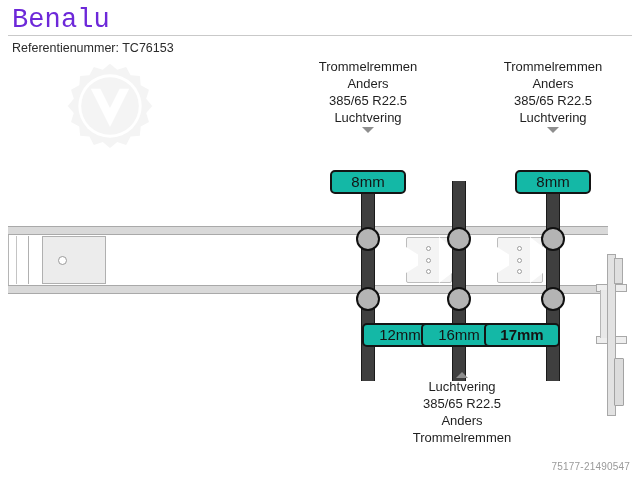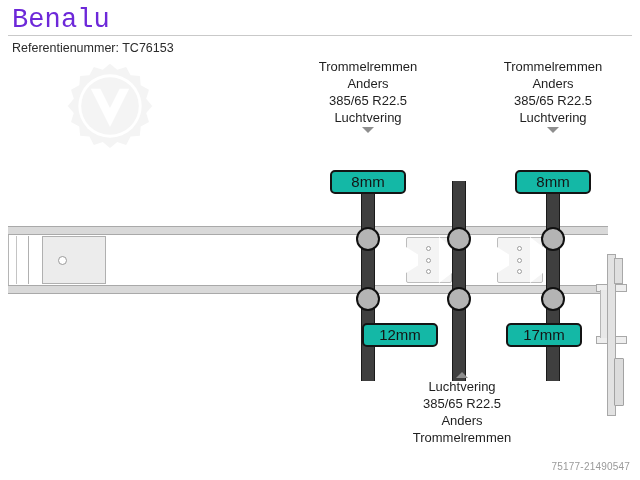--- a/index.html
+++ b/index.html
@@ -404,21 +404,22 @@
   <div class="axle" style="left:546px; top:123px; height:200px;">
     <div class="axle-bar"></div>
     <div class="hub" style="top:46px;"></div>
     <div class="hub" style="top:106px;"></div>
   </div>
 
   <div class="depth-box" style="left:330px; top:112px;">8mm</div>
   <div class="depth-box" style="left:515px; top:112px;">8mm</div>
 
   <div class="depth-box" style="left:330px; top:265px;margin-left:32px;">12mm</div>
-  <div class="depth-box" style="left:506px; top:265px;">17mm</div>
+  <div class="depth-box" style="left:421px; top:265px;">16mm</div>
+  <div class="depth-box" style="left:484px; top:265px;font-weight:bold;">17mm</div>
 
   <div id="rear-beam-upper"></div>
   <div id="rear-beam-lower"></div>
   <div id="rear-tab-inner"></div>
   <div id="rear-post"></div>
   <div id="rear-bumper-top"></div>
   <div id="rear-bumper-bottom"></div>
 
   <div class="axle-caption" id="caption-bottom">
     <span class="caption-arrow up"></span>

